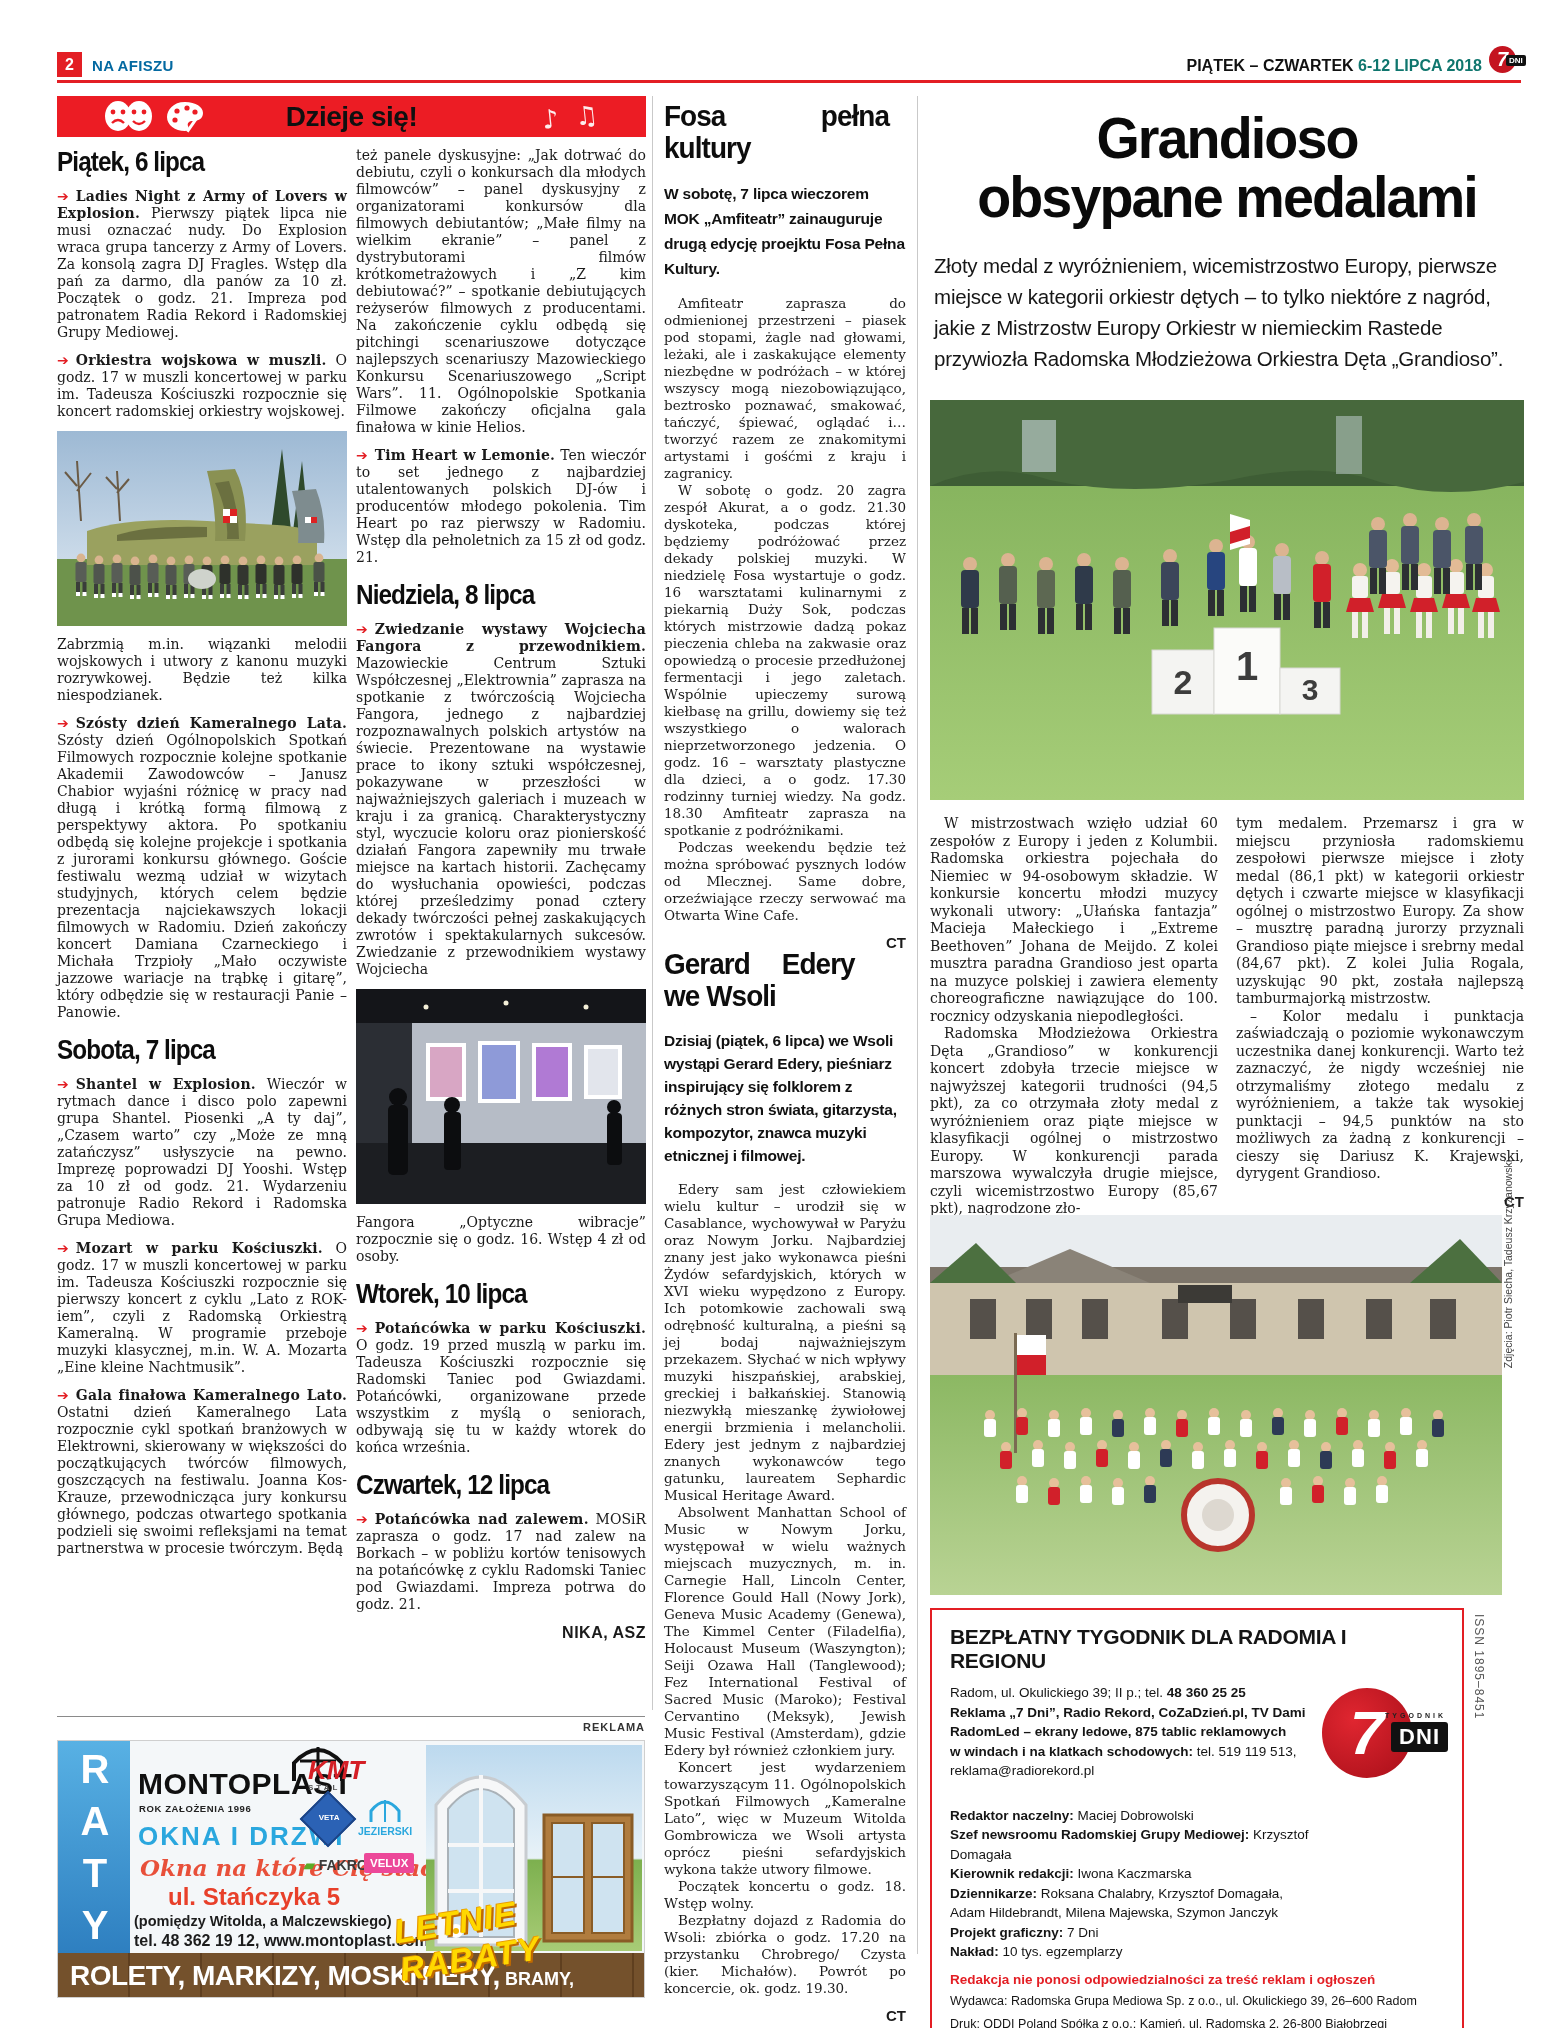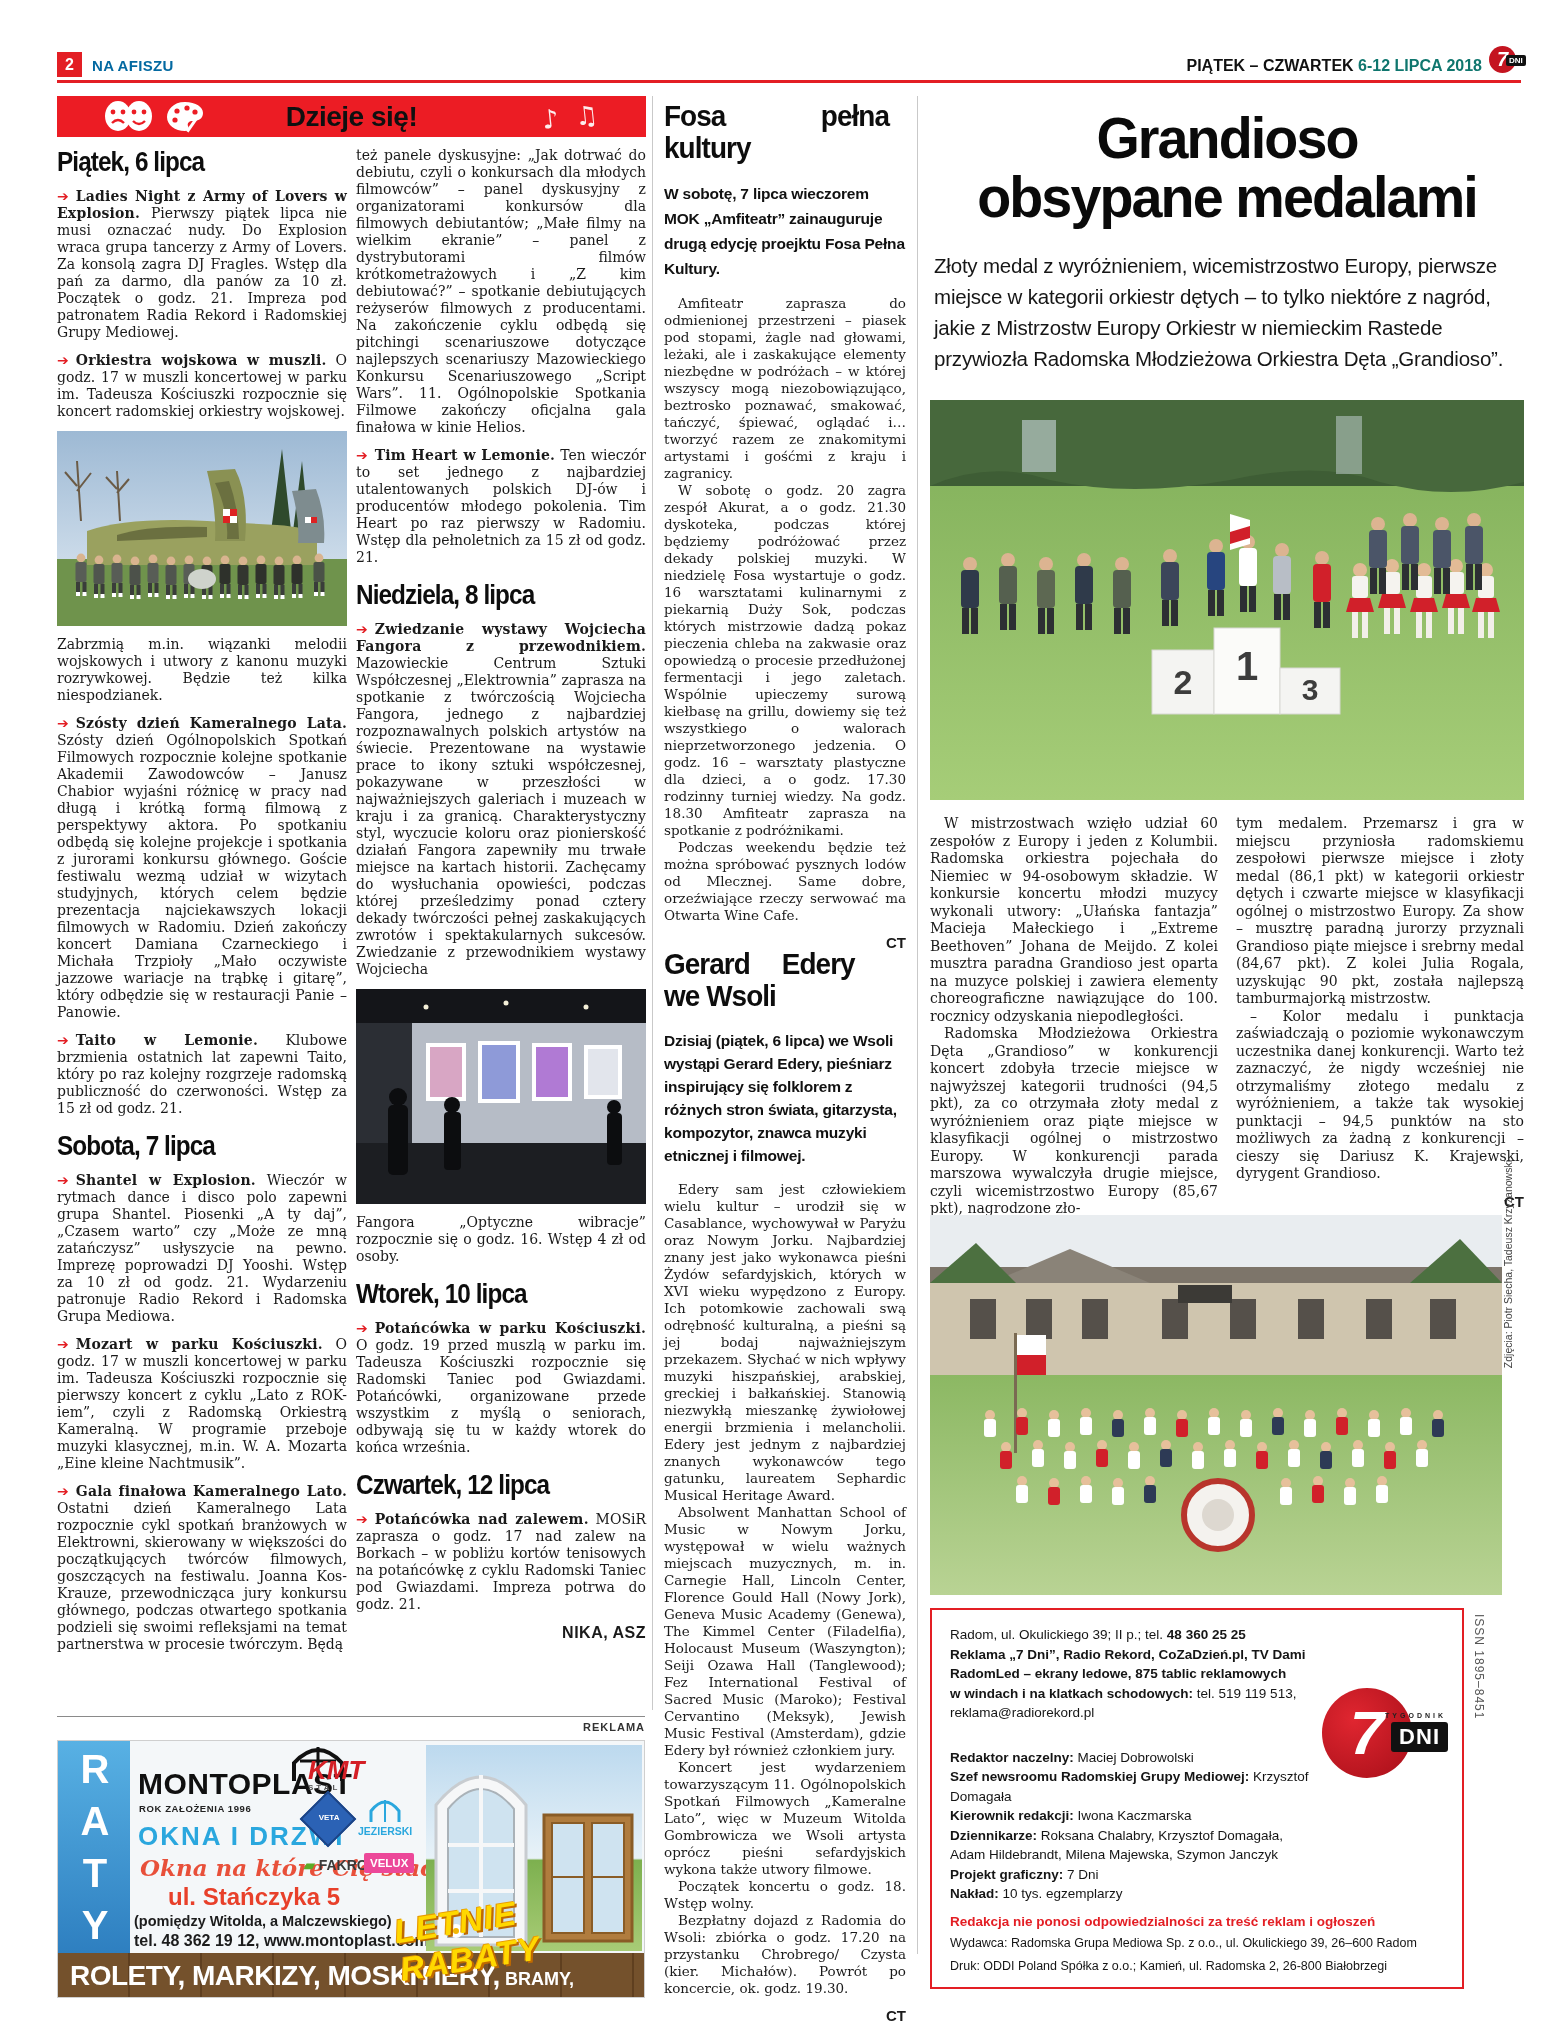--- a/index.html
+++ b/index.html
@@ -230,21 +230,20 @@
         <use href="#sold" x="240" y="142" color="#2e312b"></use>
           <use href="#sold" x="262" y="140" color="#4a5247"></use>
         <ellipse cx="145" cy="148" rx="14" ry="10" fill="#cfd3cc"></ellipse>
       </svg>
     </div>
 
     <p class="plain">Zabrzmią m.in. wiązanki melodii wojskowych i utwory z kanonu muzyki rozrywkowej. Będzie też kilka niespodzianek.</p>
 
     <p class="ev"><span class="arr">➔</span><b>Szósty dzień Kameralnego Lata.</b> <span>Szósty dzień Ogólnopolskich Spotkań Filmowych rozpocznie kolejne spotkanie Akademii Zawodowców – Janusz Chabior wyjaśni różnicę w pracy nad długą i krótką formą filmową z perspektywy aktora. Po spotkaniu odbędą się kolejne projekcje i spotkania z jurorami konkursu głównego. Goście festiwalu wezmą udział w wizytach studyjnych, których celem będzie prezentacja najciekawszych lokacji filmowych w Radomiu. Dzień zakończy koncert Damiana Czarneckiego i Michała Trzpioły „Mało oczywiste jazzowe wariacje na trąbkę i gitarę”, który odbędzie się w restauracji Panie – Panowie.</span></p>
 
-    <p class="ev"><span class="arr">➔</span><b>Taito w Lemonie.</b> <span>Klubowe brzmienia ostatnich lat zapewni Taito, który po raz kolejny rozgrzeje radomską publiczność do czerwoności. Wstęp za 15 zł od godz. 21.</span></p>
 
     <h2 class="day">Sobota, 7 lipca</h2>
 
     <p class="ev"><span class="arr">➔</span><b>Shantel w Explosion.</b> <span>Wieczór w rytmach dance i disco polo zapewni grupa Shantel. Piosenki „A ty daj”, „Czasem warto” czy „Może ze mną zatańczysz” usłyszycie na pewno. Imprezę poprowadzi DJ Yooshi. Wstęp za 10 zł od godz. 21. Wydarzeniu patronuje Radio Rekord i Radomska Grupa Mediowa.</span></p>
 
     <p class="ev"><span class="arr">➔</span><b>Mozart w parku Kościuszki.</b> <span>O godz. 17 w muszli koncertowej w parku im. Tadeusza Kościuszki rozpocznie się pierwszy koncert z cyklu „Lato z ROK-iem”, czyli z Radomską Orkiestrą Kameralną. W programie przeboje muzyki klasycznej, m.in. W. A. Mozarta „Eine kleine Nachtmusik”.</span></p>
 
     <p class="ev"><span class="arr">➔</span><b>Gala finałowa Kameralnego Lato.</b> <span>Ostatni dzień Kameralnego Lata rozpocznie cykl spotkań branżowych w Elektrowni, skierowany w większości do początkujących twórców filmowych, goszczących na festiwalu. Joanna Kos-Krauze, przewodnicząca jury konkursu głównego, podczas otwartego spotkania podzieli się swoimi refleksjami na temat partnerstwa w procesie twórczym. Będą</span></p>
   </div>
 
@@ -463,20 +462,21 @@
         <use href="#pp" x="388" y="278" color="#d1202a"></use>
           <use href="#pp" x="420" y="280" color="#fff"></use>
         <use href="#pp" x="452" y="278" color="#fff"></use>
       </g>
       <circle cx="288" cy="300" r="34" fill="#f4f2ee" stroke="#b8352c" stroke-width="6"></circle>
       <circle cx="288" cy="300" r="16" fill="#ddd8d0"></circle>
     </svg>
   </div>
 
   <div class="mh">
+    <h3>BEZPŁATNY TYGODNIK DLA RADOMIA I REGIONU</h3>
     <div class="ln"><span>Radom, ul. Okulickiego 39; II p.; tel. </span><b>48 360 25 25</b></div>
     <div class="ln"><b>Reklama „7 Dni”, Radio Rekord, CoZaDzień.pl, TV Dami</b></div>
     <div class="ln"><b>RadomLed – ekrany ledowe, 875 tablic reklamowych</b></div>
     <div class="ln"><b>w windach i na klatkach schodowych:</b><span> tel. 519 119 513,</span></div>
     <div class="ln">reklama@radiorekord.pl</div>
     <div class="blk2">
       <div class="ln"><b>Redaktor naczelny:</b><span> Maciej Dobrowolski</span></div>
       <div class="ln"><b>Szef newsroomu Radomskiej Grupy Mediowej:</b><span> Krzysztof Domagała</span></div>
       <div class="ln"><b>Kierownik redakcji:</b><span> Iwona Kaczmarska</span></div>
       <div class="ln"><b>Dziennikarze:</b><span> Roksana Chalabry, Krzysztof Domagała,</span></div>

